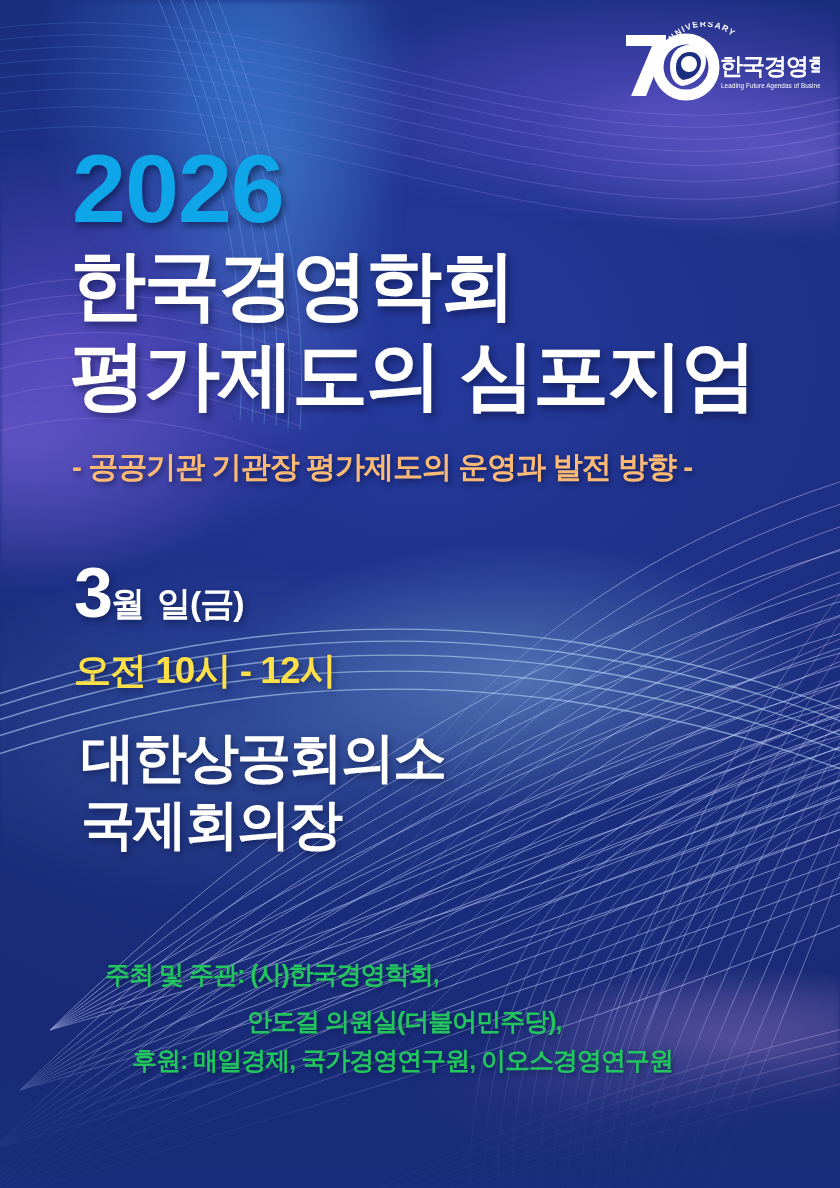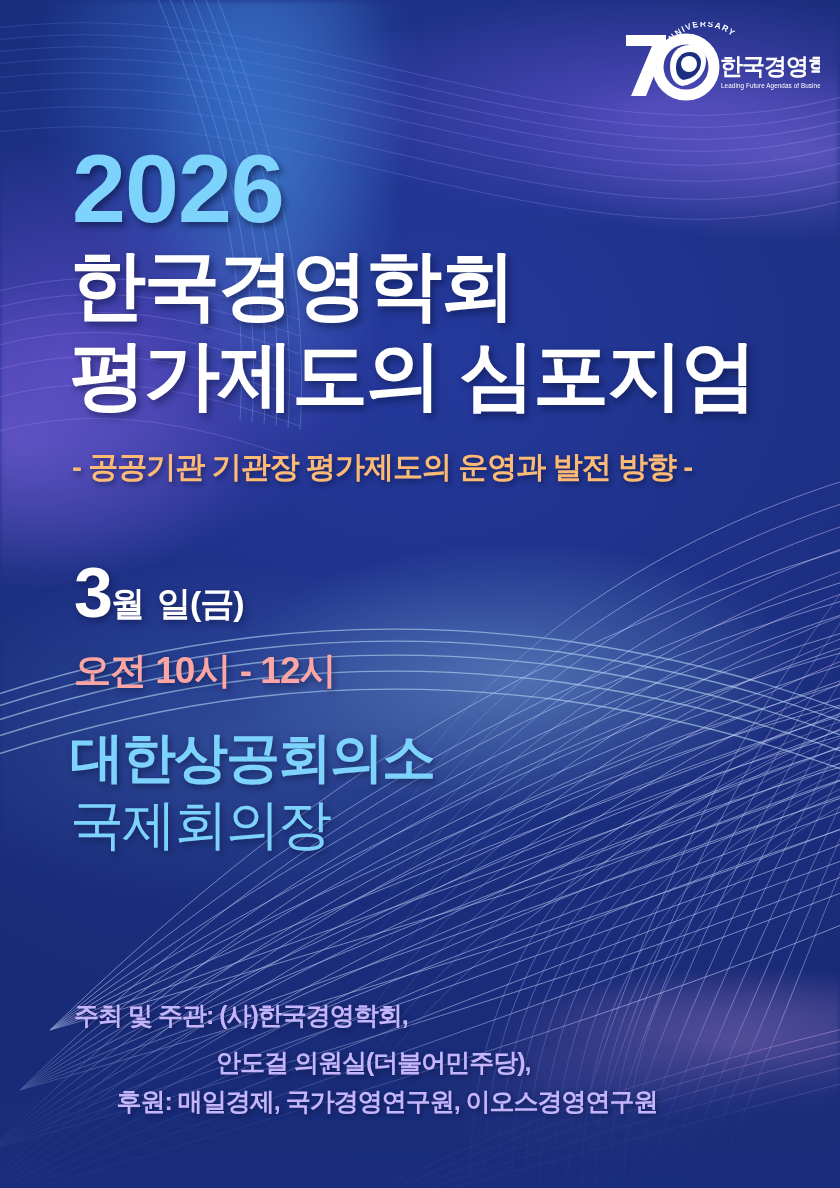--- a/index.html
+++ b/index.html
@@ -81,21 +81,21 @@
     width:200px; height:80px;
   }
 
   
   .content { position:relative; z-index:5; }
 
   #year {
     position:absolute; left:72px; top:143px;
     font-size:97px; font-weight:bold; line-height:.95;
     letter-spacing:-1px;
-    color:#7dd3fc;
+    color:#0ea5e9;
     text-shadow:3px 4px 6px rgba(8,16,54,.55);
   }
 
   .title-line {
     position:absolute; left:70px;
     font-size:76px; font-weight:bold; line-height:1;
     letter-spacing:-2px;
     color:#ffffff;
     text-shadow:3px 4px 7px rgba(8,16,54,.5);
     white-space:nowrap;
@@ -120,41 +120,42 @@
     text-shadow:2px 3px 6px rgba(8,16,54,.5);
     white-space:nowrap;
   }
   .date-num { font-size:70px; font-weight:bold; line-height:.86; letter-spacing:-2px; }
   .date-unit { font-size:34px; font-weight:bold; line-height:1; letter-spacing:-1px; padding-bottom:3px; }
   .date-gap { width:13px; }
 
   #time {
     position:absolute; left:74px; top:646px;
     font-size:37px; font-weight:bold; letter-spacing:-1px;
-    color:#fca5a5;
+    color:#fde047;
     text-shadow:2px 3px 6px rgba(8,16,54,.5);
     white-space:nowrap;
   }
 
   .venue-line {
-    position:absolute; left:70px;
-    color:#7dd3fc;
+    position:absolute; left:81px;
+    color:#ffffff;
     text-shadow:2px 3px 6px rgba(8,16,54,.5);
     white-space:nowrap;
   }
   #venue1 { top:722px; font-size:54px; font-weight:bold; letter-spacing:-2px; }
-  #venue2 { top:789px; font-size:54px; font-weight:normal; letter-spacing:-2px;
+  #venue2 { top:789px; font-size:54px; font-weight:bold; letter-spacing:-2px;
             display:flex; }
   #venue2 .floor { font-size:30px; letter-spacing:-1px; padding-bottom:4px; padding-left:3px; }
 
   
   #org {
-    position:absolute; left:0; top:996px; width:700px;
-    color:#c4b5fd;
+    position:absolute; left:0; top:955px; width:700px;
+    color:#22c55e;
     text-shadow:2px 2px 5px rgba(8,16,54,.5);
+    padding-left:31px;
   }
   #org .ln {
     font-size:25px; font-weight:bold; letter-spacing:-1px;
     line-height:1.56; white-space:nowrap;
   }
   #org .ln.l1 { padding-left:74px; }
   #org .ln.l2 { padding-left:216px;margin-top:8px; }
   #org .ln.l3 { padding-left:216px; }
   #org .ln.l4 { padding-left:74px;text-align:center; }
 </style>

